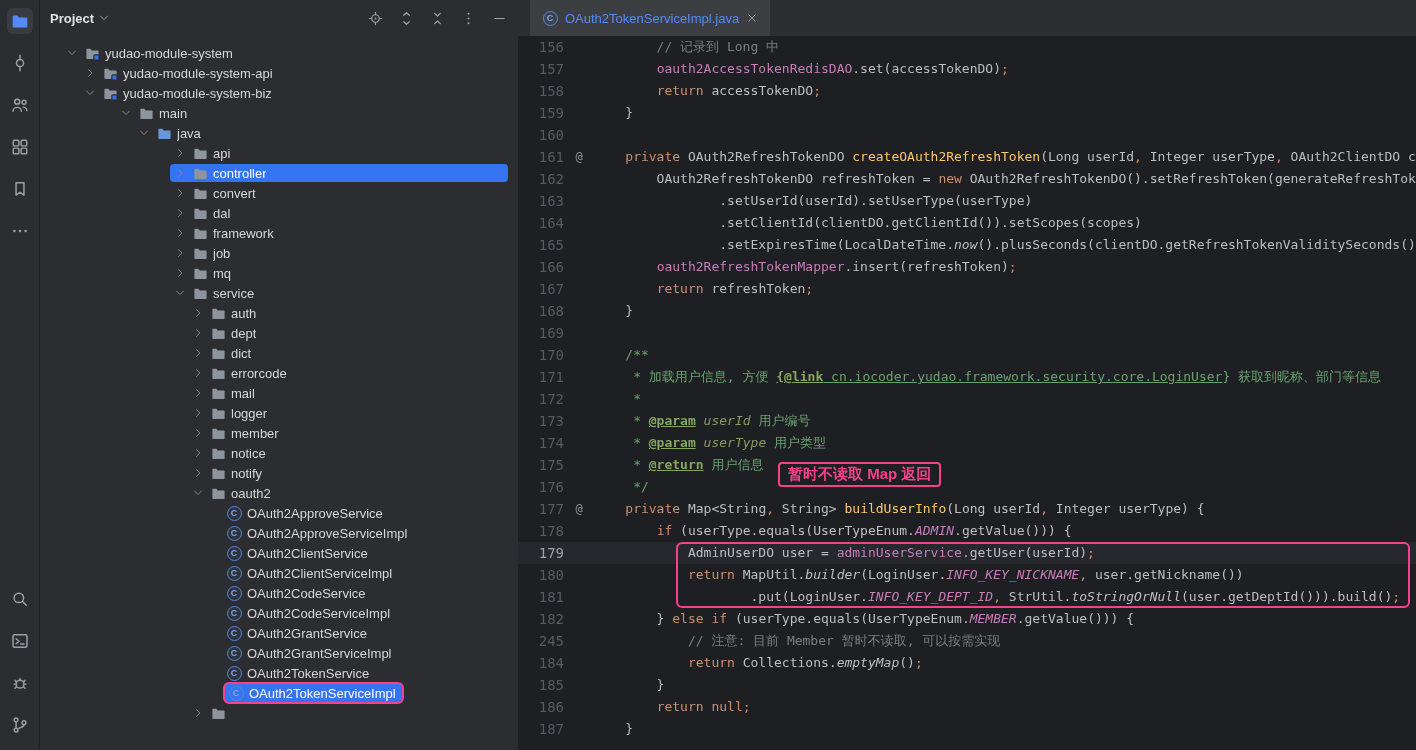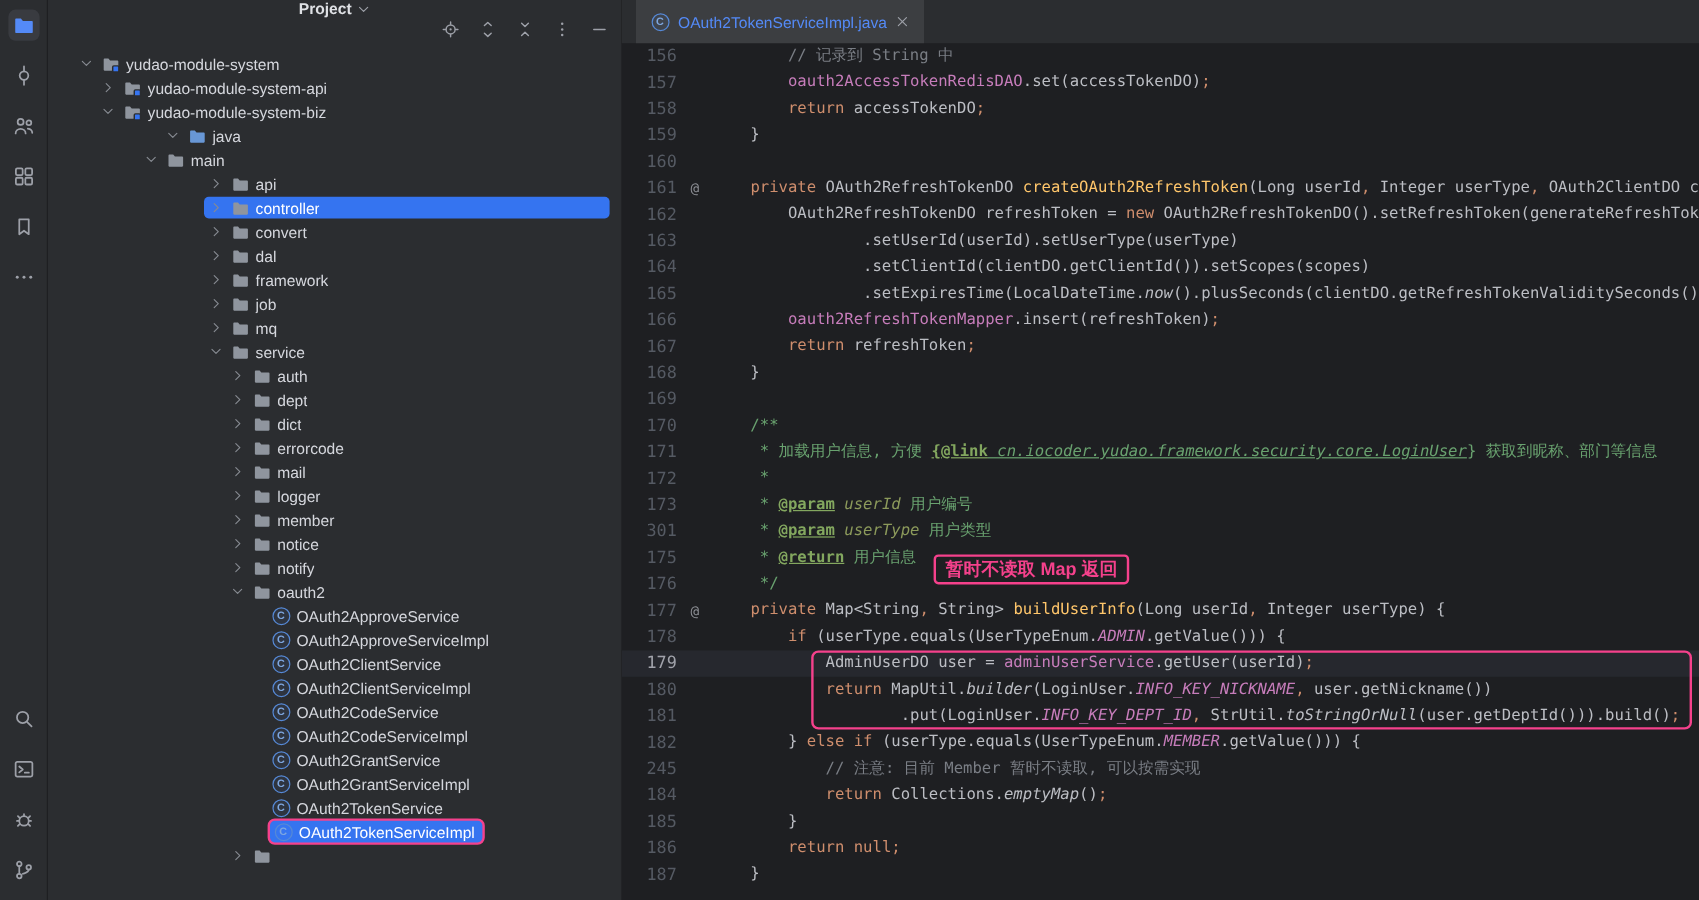--- a/index.html
+++ b/index.html
@@ -12,21 +12,21 @@
       display:flex;flex-direction:column;align-items:center;border-right:1px solid #1e1f22;}
   #ab-top{display:flex;flex-direction:column;gap:16px;margin-top:8px;}
   #ab-bottom{display:flex;flex-direction:column;gap:16px;margin-top:auto;margin-bottom:12px;}
   .ab-btn{width:26px;height:26px;display:flex;align-items:center;justify-content:center;
       color:#9da0a8;border-radius:6px;cursor:pointer;}
   .ab-btn.active{color:#548af7;background:#393b40;}
 
   
   #project-panel{position:absolute;left:40px;top:0;width:478px;height:750px;background:#2b2d30;}
   #pp-header{position:absolute;left:0;top:0;right:0;height:36px;display:flex;align-items:center;
-      padding:0 10px;flex-direction:column;}
+      padding:0 10px;}
   #pp-title-wrap{display:flex;align-items:center;gap:4px;cursor:pointer;}
   #pp-title{font-size:13px;font-weight:600;color:#dfe1e5;}
   #pp-toolbar{margin-left:auto;display:flex;align-items:center;gap:13px;}
   .tb-btn{width:18px;height:18px;display:flex;align-items:center;justify-content:center;
       color:#9da0a8;cursor:pointer;}
   #tree{position:absolute;left:0;top:36px;right:0;bottom:0;padding-top:7px;overflow:hidden;font-size:13px;}
   .trow{display:flex;align-items:center;height:20px;padding-right:10px;cursor:pointer;white-space:nowrap;}
   .rowsel{display:flex;align-items:center;gap:5px;padding:1px 3px;border-radius:4px;min-width:0;}
   .rowsel.sel-full{flex:1;background:var(--selection-blue,#3574f0);}
   .rowsel.sel-box{border:2px solid var(--accent-pink,#f5418c);background:var(--selection-blue,#3574f0);
@@ -58,21 +58,21 @@
   .ln{flex:0 0 46px;text-align:right;color:#555a63;font-size:14px;cursor:pointer;}
   .cl.cur .ln{color:#a1a3ab;}
   .gm{flex:0 0 30px;text-align:center;color:#8c8e94;font-size:12px;}
   .src{flex:1;overflow:hidden;}
   .tk-pln{color:#bcbec4;}
   .tk-kw{color:#cf8e6d;}
   .tk-cmt{color:#7a7e85;}
   .tk-doc{color:#69a26f;}
   .tk-doctag{color:#83a75f;font-weight:bold;text-decoration:underline;}
   .tk-docpar{color:#8c9a5b;font-style:italic;}
-  .tk-doclink{color:#69a26f;font-style:italic;text-decoration:underline;}
+  .tk-doclink{color:#69a26f;text-decoration:underline;}
   .tk-mth{color:#ffc66b;}
   .tk-fld{color:#c77dbb;}
   .tk-cst{color:#c77dbb;font-style:italic;}
   .tk-sta{color:#bcbec4;font-style:italic;}
 
   
   #code-pink-box{position:absolute;left:158px;right:6px;border:2px solid var(--accent-pink,#f5418c);
       border-radius:6px;pointer-events:none;}
   #map-note{position:absolute;left:260px;top:462px;border:2px solid var(--accent-pink,#f5418c);
       border-radius:4px;padding:1px 8px;color:var(--accent-pink,#f5418c);
@@ -240,48 +240,48 @@
             </span>
             <span class="ticon ic-module">
               <svg width="15" height="15" viewBox="0 0 16 16" fill="none" stroke="currentColor" stroke-width="1.3" stroke-linecap="round" stroke-linejoin="round">
                 <path d="M1.5 13V3.8c0-.4.3-.8.8-.8h3.4l1.5 1.8h6.5c.5 0 .8.3.8.8V13c0 .4-.3.8-.8.8H2.3c-.5 0-.8-.4-.8-.8z" fill="currentColor" stroke="none"></path>
                 <rect x="9.5" y="9.5" width="5.5" height="5.5" rx="1" fill="#3574f0" stroke="#2b2d30"></rect>
               </svg>
             </span>
             <span class="tlabel">yudao-module-system-biz</span>
           </div>
         </div>
+        <div class="trow" style="padding-left: 76px;">
+          <div class="rowsel">
+            <span class="tchev">
+              <svg width="12" height="12" viewBox="0 0 16 16" fill="none" stroke="currentColor" stroke-width="1.3" stroke-linecap="round" stroke-linejoin="round">
+                <path d="M3.5 5.5L8 10l4.5-4.5"></path>
+              </svg>
+            </span>
+            <span class="ticon ic-folder">
+              <svg width="15" height="15" viewBox="0 0 16 16" fill="none" stroke="currentColor" stroke-width="1.3" stroke-linecap="round" stroke-linejoin="round">
+                <path d="M1.5 13V3.8c0-.4.3-.8.8-.8h3.4l1.5 1.8h6.5c.5 0 .8.3.8.8V13c0 .4-.3.8-.8.8H2.3c-.5 0-.8-.4-.8-.8z" fill="currentColor" stroke="none"></path>
+              </svg>
+            </span>
+            <span class="tlabel">main</span>
+          </div>
+        </div>
         <div class="trow" style="padding-left: 94px;">
           <div class="rowsel">
             <span class="tchev">
               <svg width="12" height="12" viewBox="0 0 16 16" fill="none" stroke="currentColor" stroke-width="1.3" stroke-linecap="round" stroke-linejoin="round">
                 <path d="M3.5 5.5L8 10l4.5-4.5"></path>
               </svg>
             </span>
             <span class="ticon ic-source-root">
               <svg width="15" height="15" viewBox="0 0 16 16" fill="none" stroke="currentColor" stroke-width="1.3" stroke-linecap="round" stroke-linejoin="round">
                 <path d="M1.5 13V3.8c0-.4.3-.8.8-.8h3.4l1.5 1.8h6.5c.5 0 .8.3.8.8V13c0 .4-.3.8-.8.8H2.3c-.5 0-.8-.4-.8-.8z" fill="currentColor" stroke="none"></path>
               </svg>
             </span>
             <span class="tlabel">java</span>
-          </div>
-        </div>
-        <div class="trow" style="padding-left: 76px;">
-          <div class="rowsel">
-            <span class="tchev">
-              <svg width="12" height="12" viewBox="0 0 16 16" fill="none" stroke="currentColor" stroke-width="1.3" stroke-linecap="round" stroke-linejoin="round">
-                <path d="M3.5 5.5L8 10l4.5-4.5"></path>
-              </svg>
-            </span>
-            <span class="ticon ic-folder">
-              <svg width="15" height="15" viewBox="0 0 16 16" fill="none" stroke="currentColor" stroke-width="1.3" stroke-linecap="round" stroke-linejoin="round">
-                <path d="M1.5 13V3.8c0-.4.3-.8.8-.8h3.4l1.5 1.8h6.5c.5 0 .8.3.8.8V13c0 .4-.3.8-.8.8H2.3c-.5 0-.8-.4-.8-.8z" fill="currentColor" stroke="none"></path>
-              </svg>
-            </span>
-            <span class="tlabel">main</span>
           </div>
         </div>
         <div class="trow" style="padding-left: 130px;">
           <div class="rowsel">
             <span class="tchev">
               <svg width="12" height="12" viewBox="0 0 16 16" fill="none" stroke="currentColor" stroke-width="1.3" stroke-linecap="round" stroke-linejoin="round">
                 <path d="M6 3.5L10.5 8 6 12.5"></path>
               </svg>
             </span>
             <span class="ticon ic-package">
@@ -663,39 +663,39 @@
           </span>
         <span id="tab-label">OAuth2TokenServiceImpl.java</span>
         <span id="tab-close">
             <svg width="12" height="12" viewBox="0 0 16 16" fill="none" stroke="currentColor" stroke-width="1.3" stroke-linecap="round" stroke-linejoin="round">
               <path d="M3.5 3.5l9 9M12.5 3.5l-9 9"></path>
             </svg>
           </span>
       </div>
     </div>
     <div id="code">
-        <div class="cl"><span class="ln">156</span><span class="gm"></span><span class="src"><span class="tk-cmt">        // 记录到 String 中</span></span></div>
+        <div class="cl"><span class="ln">156</span><span class="gm"></span><span class="src"><span class="tk-cmt">        // 记录到 Long 中</span></span></div>
         <div class="cl"><span class="ln">157</span><span class="gm"></span><span class="src"><span class="tk-pln">        </span><span class="tk-fld">oauth2AccessTokenRedisDAO</span><span class="tk-pln">.set(accessTokenDO)</span><span class="tk-kw">;</span></span></div>
         <div class="cl"><span class="ln">158</span><span class="gm"></span><span class="src"><span class="tk-pln">        </span><span class="tk-kw">return</span><span class="tk-pln"> accessTokenDO</span><span class="tk-kw">;</span></span></div>
         <div class="cl"><span class="ln">159</span><span class="gm"></span><span class="src"><span class="tk-pln">    }</span></span></div>
         <div class="cl"><span class="ln">160</span><span class="gm"></span><span class="src"></span></div>
         <div class="cl"><span class="ln">161</span><span class="gm">@</span><span class="src"><span class="tk-pln">    </span><span class="tk-kw">private</span><span class="tk-pln"> OAuth2RefreshTokenDO </span><span class="tk-mth">createOAuth2RefreshToken</span><span class="tk-pln">(Long userId</span><span class="tk-kw">,</span><span class="tk-pln"> Integer userType</span><span class="tk-kw">,</span><span class="tk-pln"> OAuth2ClientDO c</span></span></div>
         <div class="cl"><span class="ln">162</span><span class="gm"></span><span class="src"><span class="tk-pln">        OAuth2RefreshTokenDO refreshToken = </span><span class="tk-kw">new</span><span class="tk-pln"> OAuth2RefreshTokenDO().setRefreshToken(generateRefreshTok</span></span></div>
         <div class="cl"><span class="ln">163</span><span class="gm"></span><span class="src"><span class="tk-pln">                .setUserId(userId).setUserType(userType)</span></span></div>
         <div class="cl"><span class="ln">164</span><span class="gm"></span><span class="src"><span class="tk-pln">                .setClientId(clientDO.getClientId()).setScopes(scopes)</span></span></div>
         <div class="cl"><span class="ln">165</span><span class="gm"></span><span class="src"><span class="tk-pln">                .setExpiresTime(LocalDateTime.</span><span class="tk-sta">now</span><span class="tk-pln">().plusSeconds(clientDO.getRefreshTokenValiditySeconds())</span></span></div>
         <div class="cl"><span class="ln">166</span><span class="gm"></span><span class="src"><span class="tk-pln">        </span><span class="tk-fld">oauth2RefreshTokenMapper</span><span class="tk-pln">.insert(refreshToken)</span><span class="tk-kw">;</span></span></div>
         <div class="cl"><span class="ln">167</span><span class="gm"></span><span class="src"><span class="tk-pln">        </span><span class="tk-kw">return</span><span class="tk-pln"> refreshToken</span><span class="tk-kw">;</span></span></div>
         <div class="cl"><span class="ln">168</span><span class="gm"></span><span class="src"><span class="tk-pln">    }</span></span></div>
         <div class="cl"><span class="ln">169</span><span class="gm"></span><span class="src"></span></div>
         <div class="cl"><span class="ln">170</span><span class="gm"></span><span class="src"><span class="tk-doc">    /**</span></span></div>
         <div class="cl"><span class="ln">171</span><span class="gm"></span><span class="src"><span class="tk-doc">     * 加载用户信息, 方便 </span><span class="tk-doctag">{@link</span><span class="tk-doclink"> cn.iocoder.yudao.framework.security.core.LoginUser</span><span class="tk-doc">} 获取到昵称、部门等信息</span></span></div>
         <div class="cl"><span class="ln">172</span><span class="gm"></span><span class="src"><span class="tk-doc">     *</span></span></div>
         <div class="cl"><span class="ln">173</span><span class="gm"></span><span class="src"><span class="tk-doc">     * </span><span class="tk-doctag">@param</span><span class="tk-docpar"> userId</span><span class="tk-doc"> 用户编号</span></span></div>
-        <div class="cl"><span class="ln">301</span><span class="gm"></span><span class="src"><span class="tk-doc">     * </span><span class="tk-doctag">@param</span><span class="tk-docpar"> userType</span><span class="tk-doc"> 用户类型</span></span></div>
+        <div class="cl"><span class="ln">174</span><span class="gm"></span><span class="src"><span class="tk-doc">     * </span><span class="tk-doctag">@param</span><span class="tk-docpar"> userType</span><span class="tk-doc"> 用户类型</span></span></div>
         <div class="cl"><span class="ln">175</span><span class="gm"></span><span class="src"><span class="tk-doc">     * </span><span class="tk-doctag">@return</span><span class="tk-doc"> 用户信息</span></span></div>
         <div class="cl"><span class="ln">176</span><span class="gm"></span><span class="src"><span class="tk-doc">     */</span></span></div>
         <div class="cl"><span class="ln">177</span><span class="gm">@</span><span class="src"><span class="tk-pln">    </span><span class="tk-kw">private</span><span class="tk-pln"> Map&lt;String</span><span class="tk-kw">,</span><span class="tk-pln"> String&gt; </span><span class="tk-mth">buildUserInfo</span><span class="tk-pln">(Long userId</span><span class="tk-kw">,</span><span class="tk-pln"> Integer userType) {</span></span></div>
         <div class="cl"><span class="ln">178</span><span class="gm"></span><span class="src"><span class="tk-pln">        </span><span class="tk-kw">if</span><span class="tk-pln"> (userType.equals(UserTypeEnum.</span><span class="tk-cst">ADMIN</span><span class="tk-pln">.getValue())) {</span></span></div>
         <div class="cl cur"><span class="ln">179</span><span class="gm"></span><span class="src"><span class="tk-pln">            AdminUserDO user = </span><span class="tk-fld">adminUserService</span><span class="tk-pln">.getUser(userId)</span><span class="tk-kw">;</span></span></div>
         <div class="cl"><span class="ln">180</span><span class="gm"></span><span class="src"><span class="tk-pln">            </span><span class="tk-kw">return</span><span class="tk-pln"> MapUtil.</span><span class="tk-sta">builder</span><span class="tk-pln">(LoginUser.</span><span class="tk-cst">INFO_KEY_NICKNAME</span><span class="tk-kw">,</span><span class="tk-pln"> user.getNickname())</span></span></div>
         <div class="cl"><span class="ln">181</span><span class="gm"></span><span class="src"><span class="tk-pln">                    .put(LoginUser.</span><span class="tk-cst">INFO_KEY_DEPT_ID</span><span class="tk-kw">,</span><span class="tk-pln"> StrUtil.</span><span class="tk-sta">toStringOrNull</span><span class="tk-pln">(user.getDeptId())).build()</span><span class="tk-kw">;</span></span></div>
         <div class="cl"><span class="ln">182</span><span class="gm"></span><span class="src"><span class="tk-pln">        } </span><span class="tk-kw">else</span><span class="tk-pln"> </span><span class="tk-kw">if</span><span class="tk-pln"> (userType.equals(UserTypeEnum.</span><span class="tk-cst">MEMBER</span><span class="tk-pln">.getValue())) {</span></span></div>
         <div class="cl"><span class="ln">245</span><span class="gm"></span><span class="src"><span class="tk-cmt">            // 注意: 目前 Member 暂时不读取, 可以按需实现</span></span></div>
         <div class="cl"><span class="ln">184</span><span class="gm"></span><span class="src"><span class="tk-pln">            </span><span class="tk-kw">return</span><span class="tk-pln"> Collections.</span><span class="tk-sta">emptyMap</span><span class="tk-pln">()</span><span class="tk-kw">;</span></span></div>

